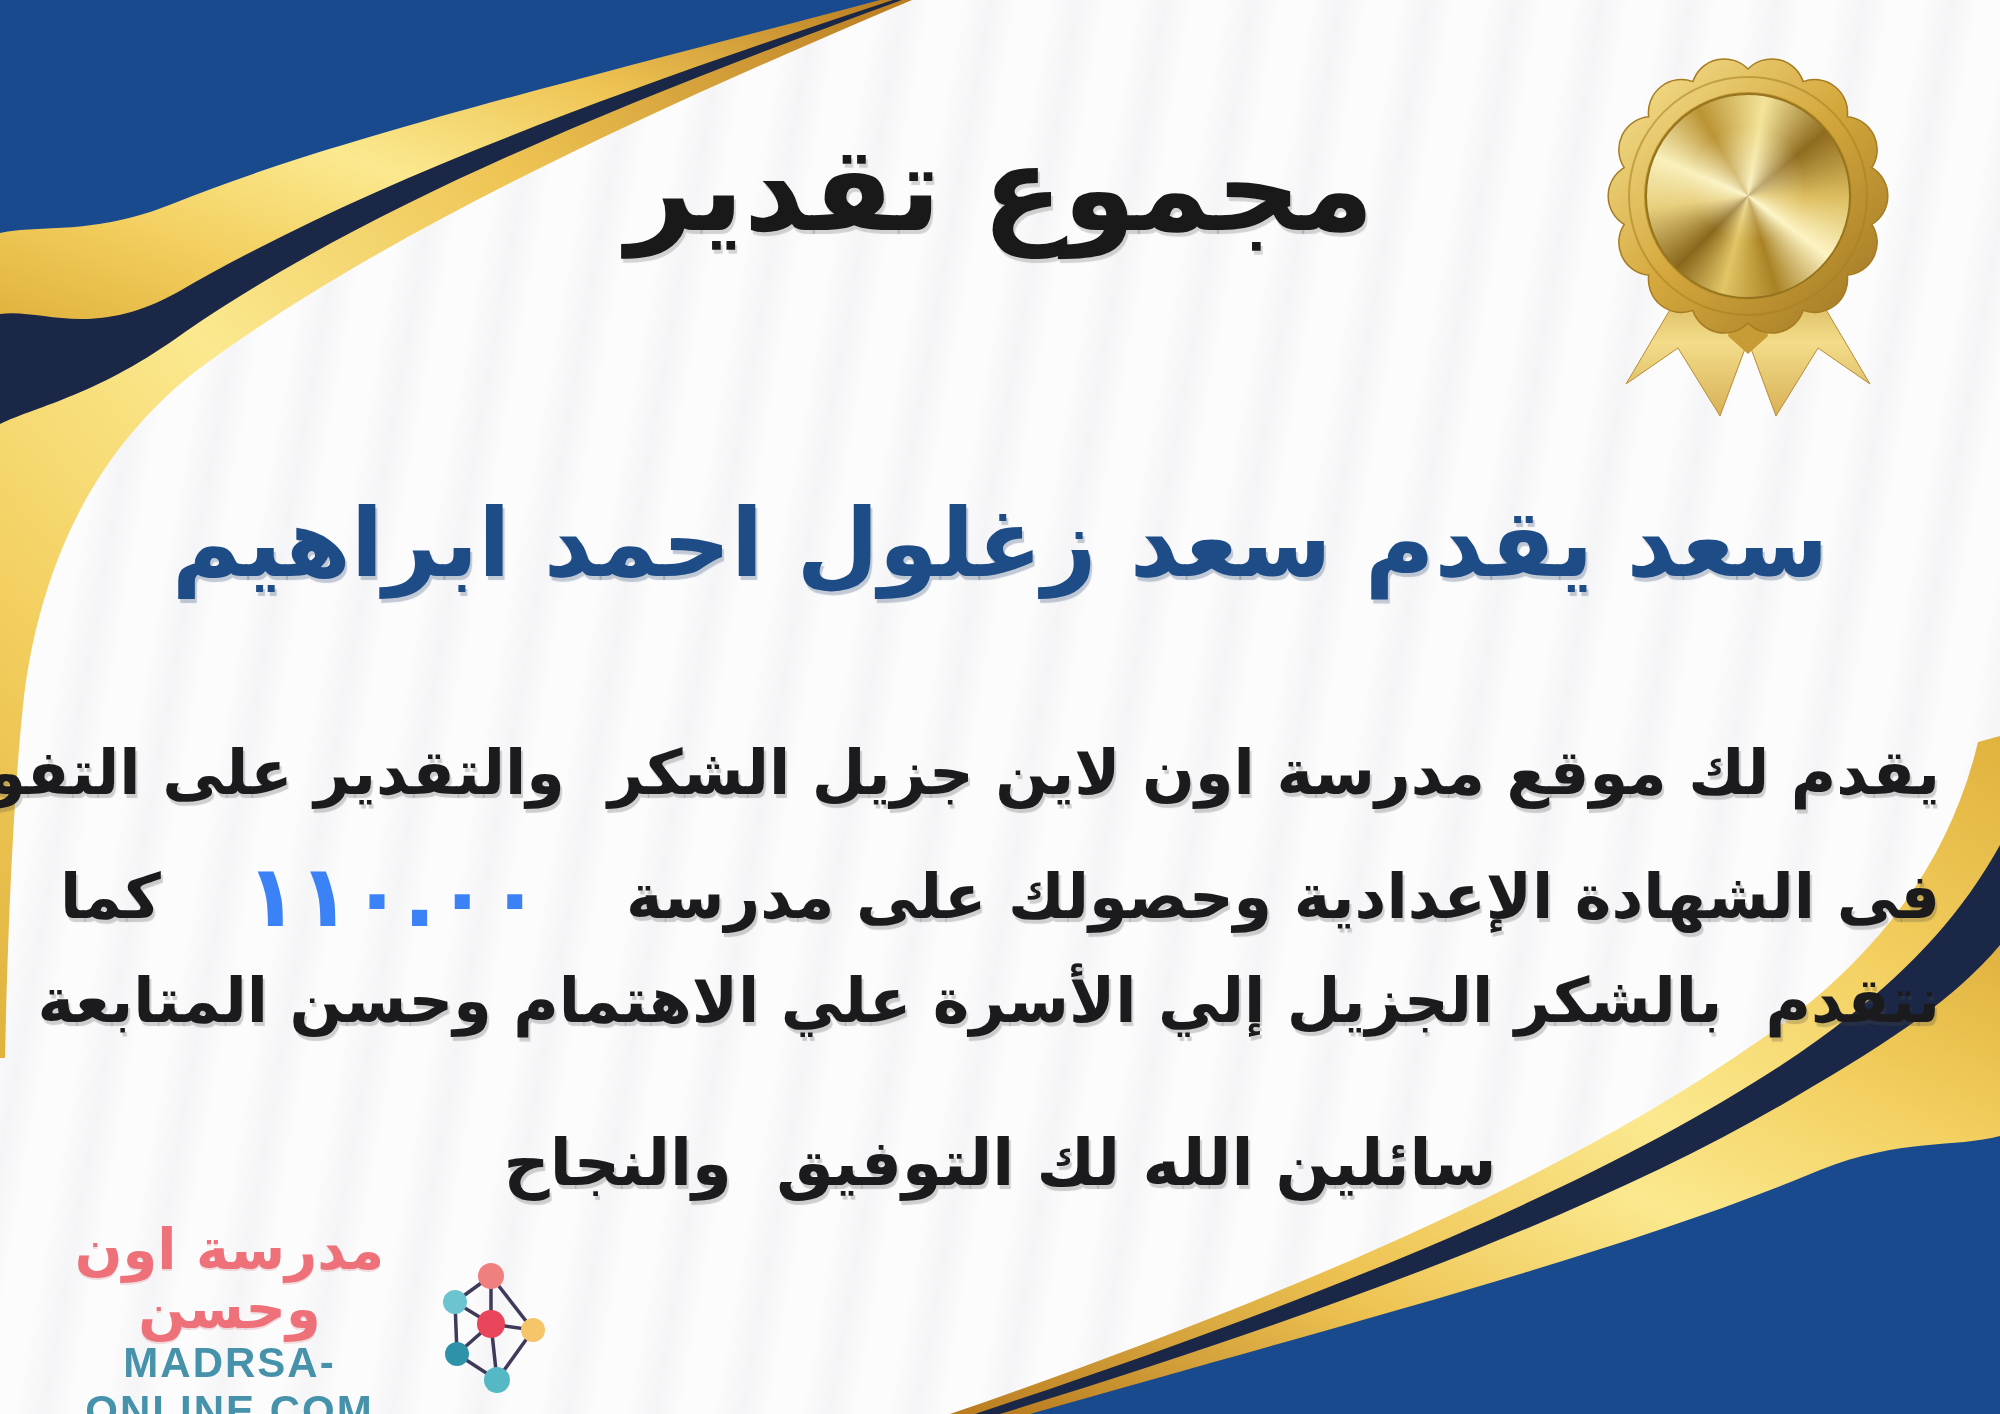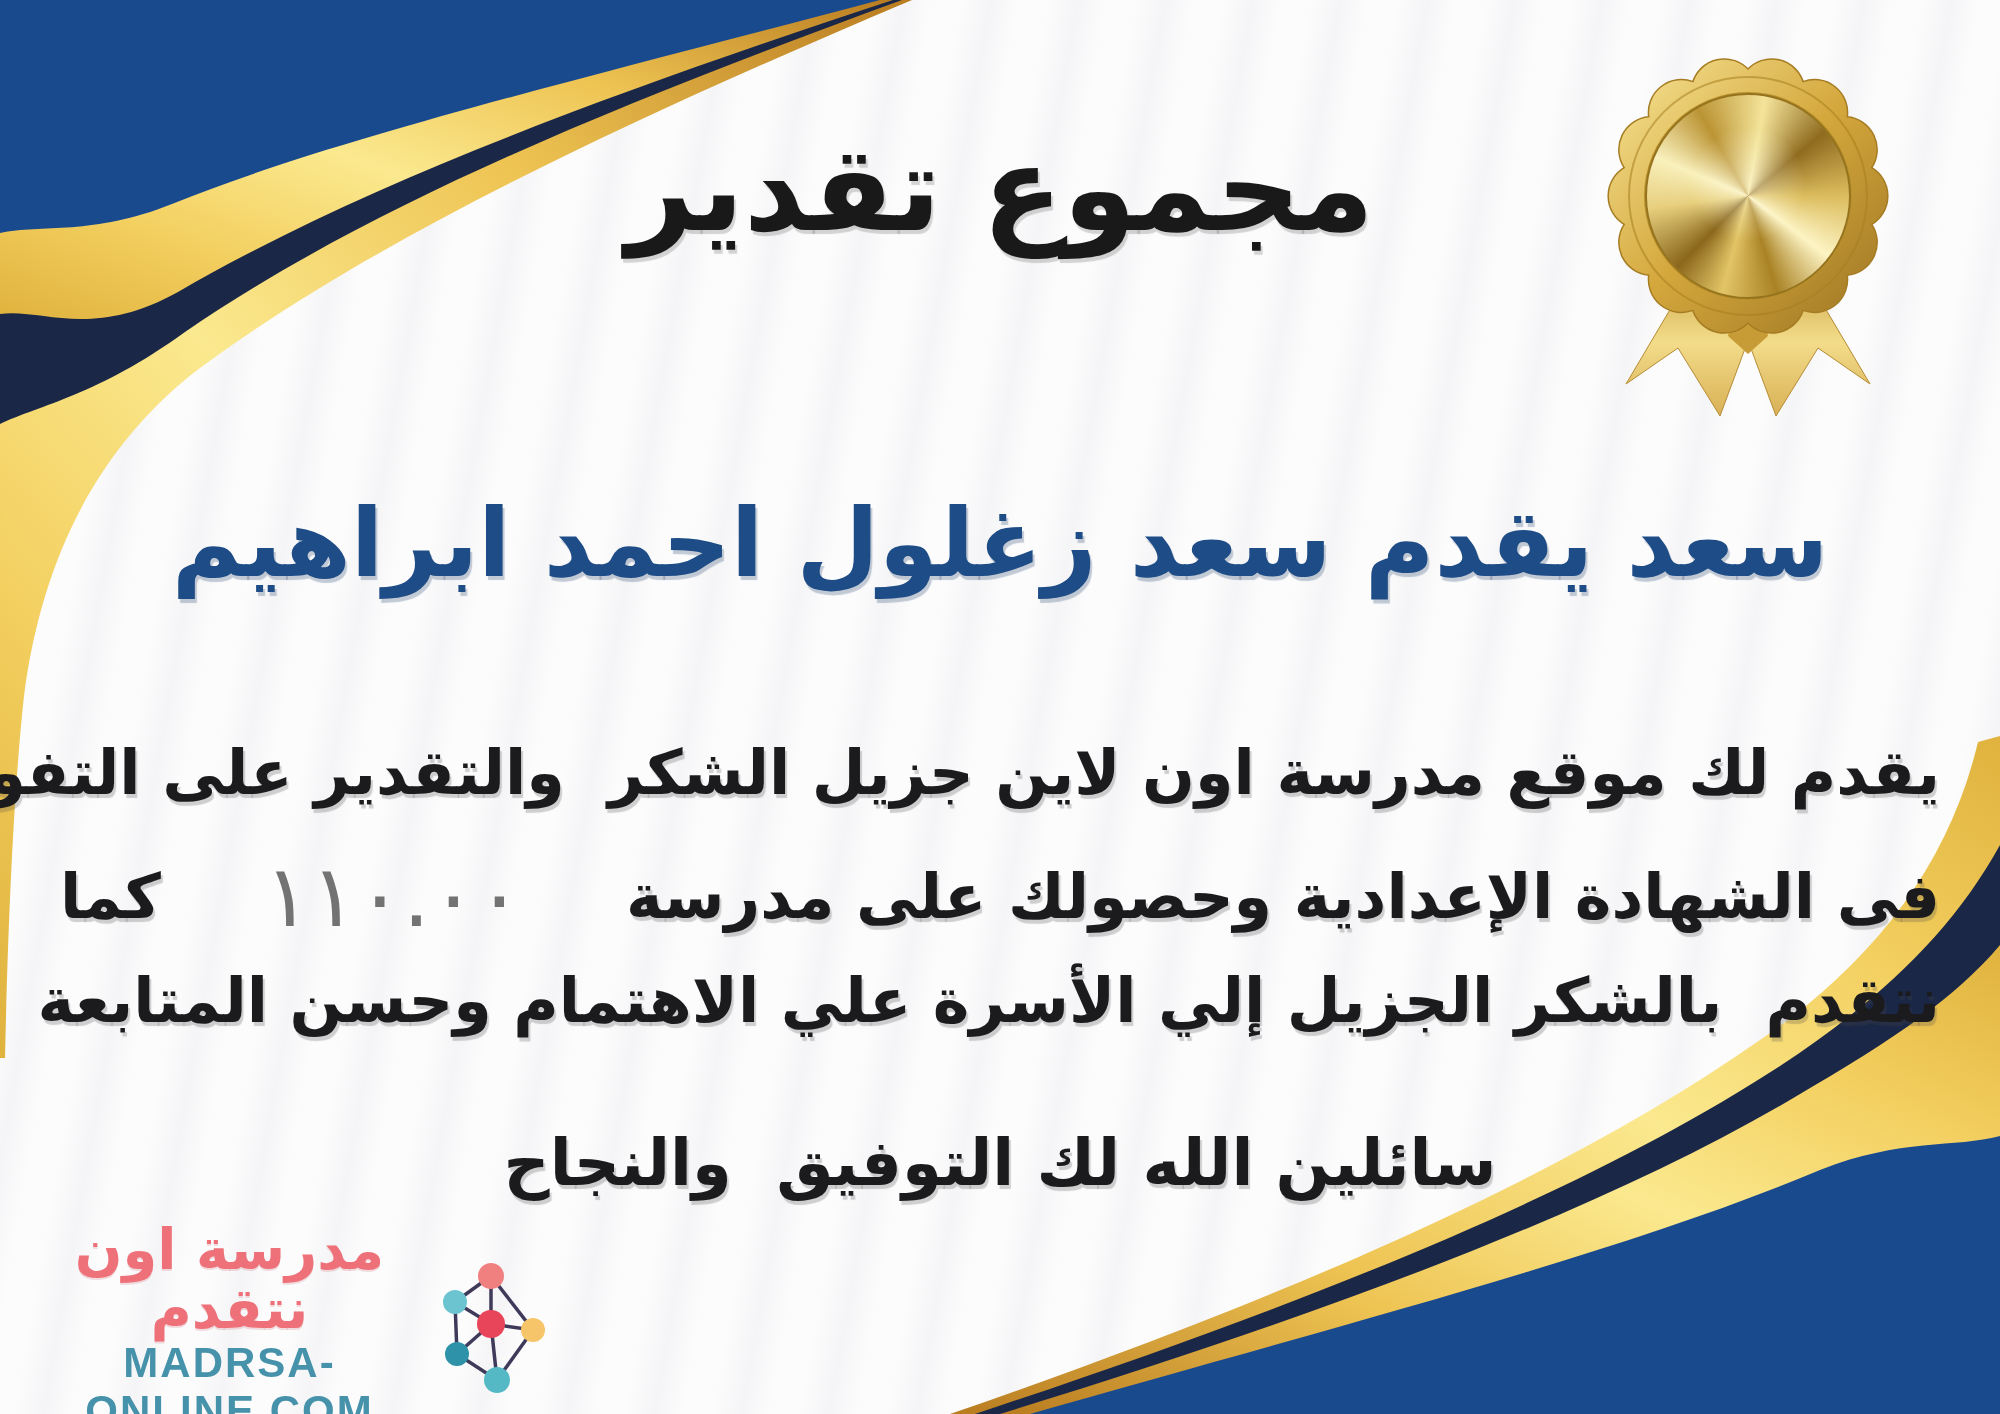--- a/index.html
+++ b/index.html
@@ -19,21 +19,21 @@
     text-shadow:2px 4px 1px rgba(70,70,70,0.22);}
   .name-row{top:488px;font-size:95px;font-weight:700;color:#1e4c86;
     text-shadow:2px 4px 1px rgba(20,50,95,0.25);}
   .body-line{font-size:62px;font-weight:600;color:#1b1b1e;
     text-shadow:2px 4px 1px rgba(70,70,70,0.25);}
   .line1{top:736px;}
   .line2{top:846px;display:flex;flex-direction:row;align-items:center;
     justify-content:space-between;text-align:right;}
   .line3{top:964px;}
   .closing{top:1126px;font-size:64px;}
-  .score{font-size:86px;font-weight:400;color:#737373;letter-spacing:4px;
+  .score{font-size:86px;font-weight:700;color:#3b82f6;letter-spacing:4px;
     text-shadow:none;padding:0 30px;}
   
   .medal{position:absolute;left:1598px;top:44px;width:300px;height:382px;}
   .medal svg{position:absolute;left:0;top:0;}
   .medal-disc{
     position:absolute;left:47px;top:49px;width:206px;height:206px;border-radius:50%;
     border:2px solid #96741f;box-sizing:border-box;
     background:
       radial-gradient(circle at 50% 44%, rgba(255,252,225,0.55) 0%, rgba(255,255,255,0) 38%),
       conic-gradient(from 225deg,
@@ -123,21 +123,21 @@
   <span class="score">١١٠.٠٠</span>
   <span>كما</span>
 </div>
 
 <div class="row body-line line3">نتقدم  بالشكر الجزيل إلي الأسرة علي الاهتمام وحسن المتابعة</div>
 
 <div class="row body-line closing">سائلين الله لك التوفيق  والنجاح</div>
 
 <div class="footer-logo">
   <div class="logo-text">
-    <div class="logo-ar">مدرسة اون نتقدم</div>
+    <div class="logo-ar">مدرسة اون وحسن</div>
     <div class="logo-en">MADRSA-ONLINE.COM</div>
   </div>
   <svg class="logo-icon" viewBox="0 0 112 136" aria-hidden="true">
     <g stroke="#3f3a5a" stroke-width="3.5" fill="none">
       <line x1="52" y1="16" x2="16" y2="42"></line>
       <line x1="52" y1="16" x2="52" y2="64"></line>
       <line x1="52" y1="16" x2="94" y2="70"></line>
       <line x1="16" y1="42" x2="52" y2="64"></line>
       <line x1="16" y1="42" x2="18" y2="94"></line>
       <line x1="52" y1="64" x2="94" y2="70"></line>

